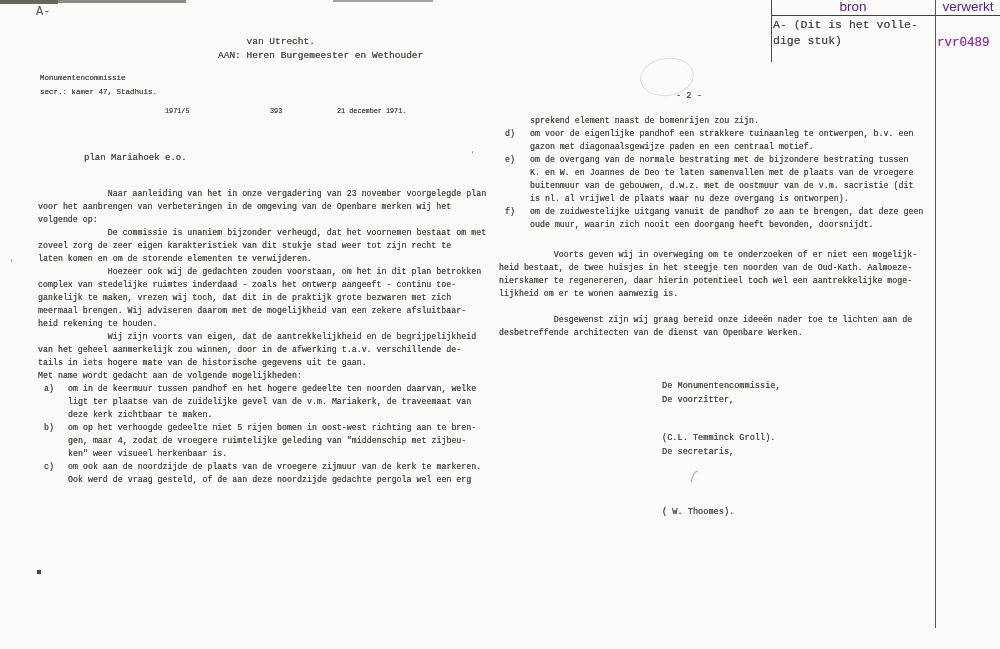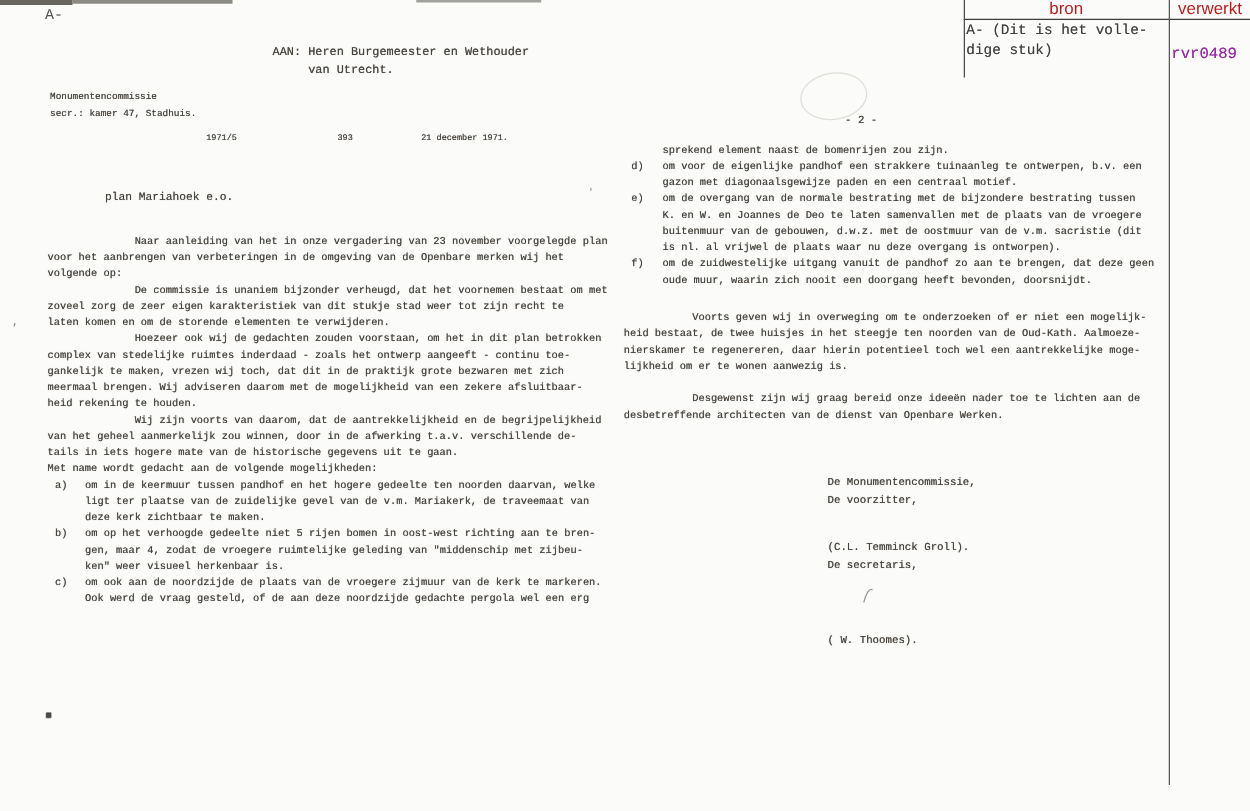--- a/index.html
+++ b/index.html
@@ -35,21 +35,21 @@
     font-family:"Liberation Mono","DejaVu Sans Mono",monospace;
     color:#45423e;text-shadow:0 0 .6px rgba(70,64,56,.75);
     font-size:8.3px;line-height:13px;}
   .item-lines{margin-left:24px;}
   .item-lines-r{margin-left:25px;}
 
   
   .reg-label{
     position:absolute;top:0;height:15px;
     font-family:"Liberation Sans",sans-serif;
-    font-size:13.5px;line-height:14px;color:#b91c1c;
+    font-size:13.5px;line-height:14px;color:#4c1d95;
     text-align:center;
   }
   .reg-note{
     position:absolute;left:773px;top:17px;
     font-family:"Liberation Mono","DejaVu Sans Mono",monospace;
     font-size:11.5px;line-height:15.5px;color:#3e3e3c;
     text-shadow:0 0 .5px rgba(60,60,58,.6);
     white-space:pre;
   }
   .reg-code{
@@ -89,33 +89,33 @@
   <span class="corner-mark">A-</span>
 
   <div class="reg-label" style="left:771px;width:164px;">bron</div>
   <div class="reg-label" style="left:936px;width:64px;">verwerkt</div>
   <div class="hline" style="left:771px;top:15px;width:229px;"></div>
   <div class="vline" style="left:771px;top:0;height:62px;"></div>
   <div class="vline" style="left:935px;top:0;height:628px;border-left-color:#555;"></div>
   <div class="reg-note"><div>A- (Dit is het volle-</div><div>dige stuk)</div></div>
   <div class="reg-code">rvr0489</div>
 
-  <div class="tw addressee" style="left:218px;top:35px;"><div>AAN: Heren Burgemeester en Wethouder</div><div>     van Utrecht.</div></div>
+  <div class="tw addressee" style="left:218px;top:35px;"><div>     van Utrecht.</div><div>AAN: Heren Burgemeester en Wethouder</div></div>
   <div class="tw sender" style="left:40px;top:71px;"><div>Monumentencommissie</div><div>secr.: kamer 47, Stadhuis.</div></div>
 
   <span class="tw refrow" style="left:165px;top:105px;">1971/5</span>
   <span class="tw refrow" style="left:270px;top:105px;">393</span>
   <span class="tw refrow" style="left:337px;top:105px;">21 december 1971.</span>
 
   <div class="tw subject" style="left:84px;top:152px;">plan Mariahoek e.o.</div>
 
   <div class="tw" style="left:38px;top:187px;"><div>              Naar aanleiding van het in onze vergadering van 23 november voorgelegde plan</div><div>voor het aanbrengen van verbeteringen in de omgeving van de Openbare merken wij het</div><div>volgende op:</div></div>
   <div class="tw" style="left:38px;top:226px;"><div>              De commissie is unaniem bijzonder verheugd, dat het voornemen bestaat om met</div><div>zoveel zorg de zeer eigen karakteristiek van dit stukje stad weer tot zijn recht te</div><div>laten komen en om de storende elementen te verwijderen.</div></div>
   <div class="tw" style="left:38px;top:265px;"><div>              Hoezeer ook wij de gedachten zouden voorstaan, om het in dit plan betrokken</div><div>complex van stedelijke ruimtes inderdaad - zoals het ontwerp aangeeft - continu toe-</div><div>gankelijk te maken, vrezen wij toch, dat dit in de praktijk grote bezwaren met zich</div><div>meermaal brengen. Wij adviseren daarom met de mogelijkheid van een zekere afsluitbaar-</div><div>heid rekening te houden.</div></div>
-  <div class="tw" style="left:38px;top:330px;"><div>              Wij zijn voorts van daarom, dat de aantrekkelijkheid en de begrijpelijkheid</div><div>van het geheel aanmerkelijk zou winnen, door in de afwerking t.a.v. verschillende de-</div><div>tails in iets hogere mate van de historische gegevens uit te gaan.</div></div>
+  <div class="tw" style="left:38px;top:330px;"><div>              Wij zijn voorts van eigen, dat de aantrekkelijkheid en de begrijpelijkheid</div><div>van het geheel aanmerkelijk zou winnen, door in de afwerking t.a.v. verschillende de-</div><div>tails in iets hogere mate van de historische gegevens uit te gaan.</div></div>
   <div class="tw" style="left:38px;top:369px;">Met name wordt gedacht aan de volgende mogelijkheden:</div>
 
   <div class="item" style="left:44px;top:382px;">
     <span class="marker">a)</span>
     <div class="tw item-lines" style="position:relative;"><div>om in de keermuur tussen pandhof en het hogere gedeelte ten noorden daarvan, welke</div><div>ligt ter plaatse van de zuidelijke gevel van de v.m. Mariakerk, de traveemaat van</div><div>deze kerk zichtbaar te maken.</div></div>
   </div>
   <div class="item" style="left:44px;top:421px;">
     <span class="marker">b)</span>
     <div class="tw item-lines" style="position:relative;"><div>om op het verhoogde gedeelte niet 5 rijen bomen in oost-west richting aan te bren-</div><div>gen, maar 4, zodat de vroegere ruimtelijke geleding van "middenschip met zijbeu-</div><div>ken" weer visueel herkenbaar is.</div></div>
   </div>

